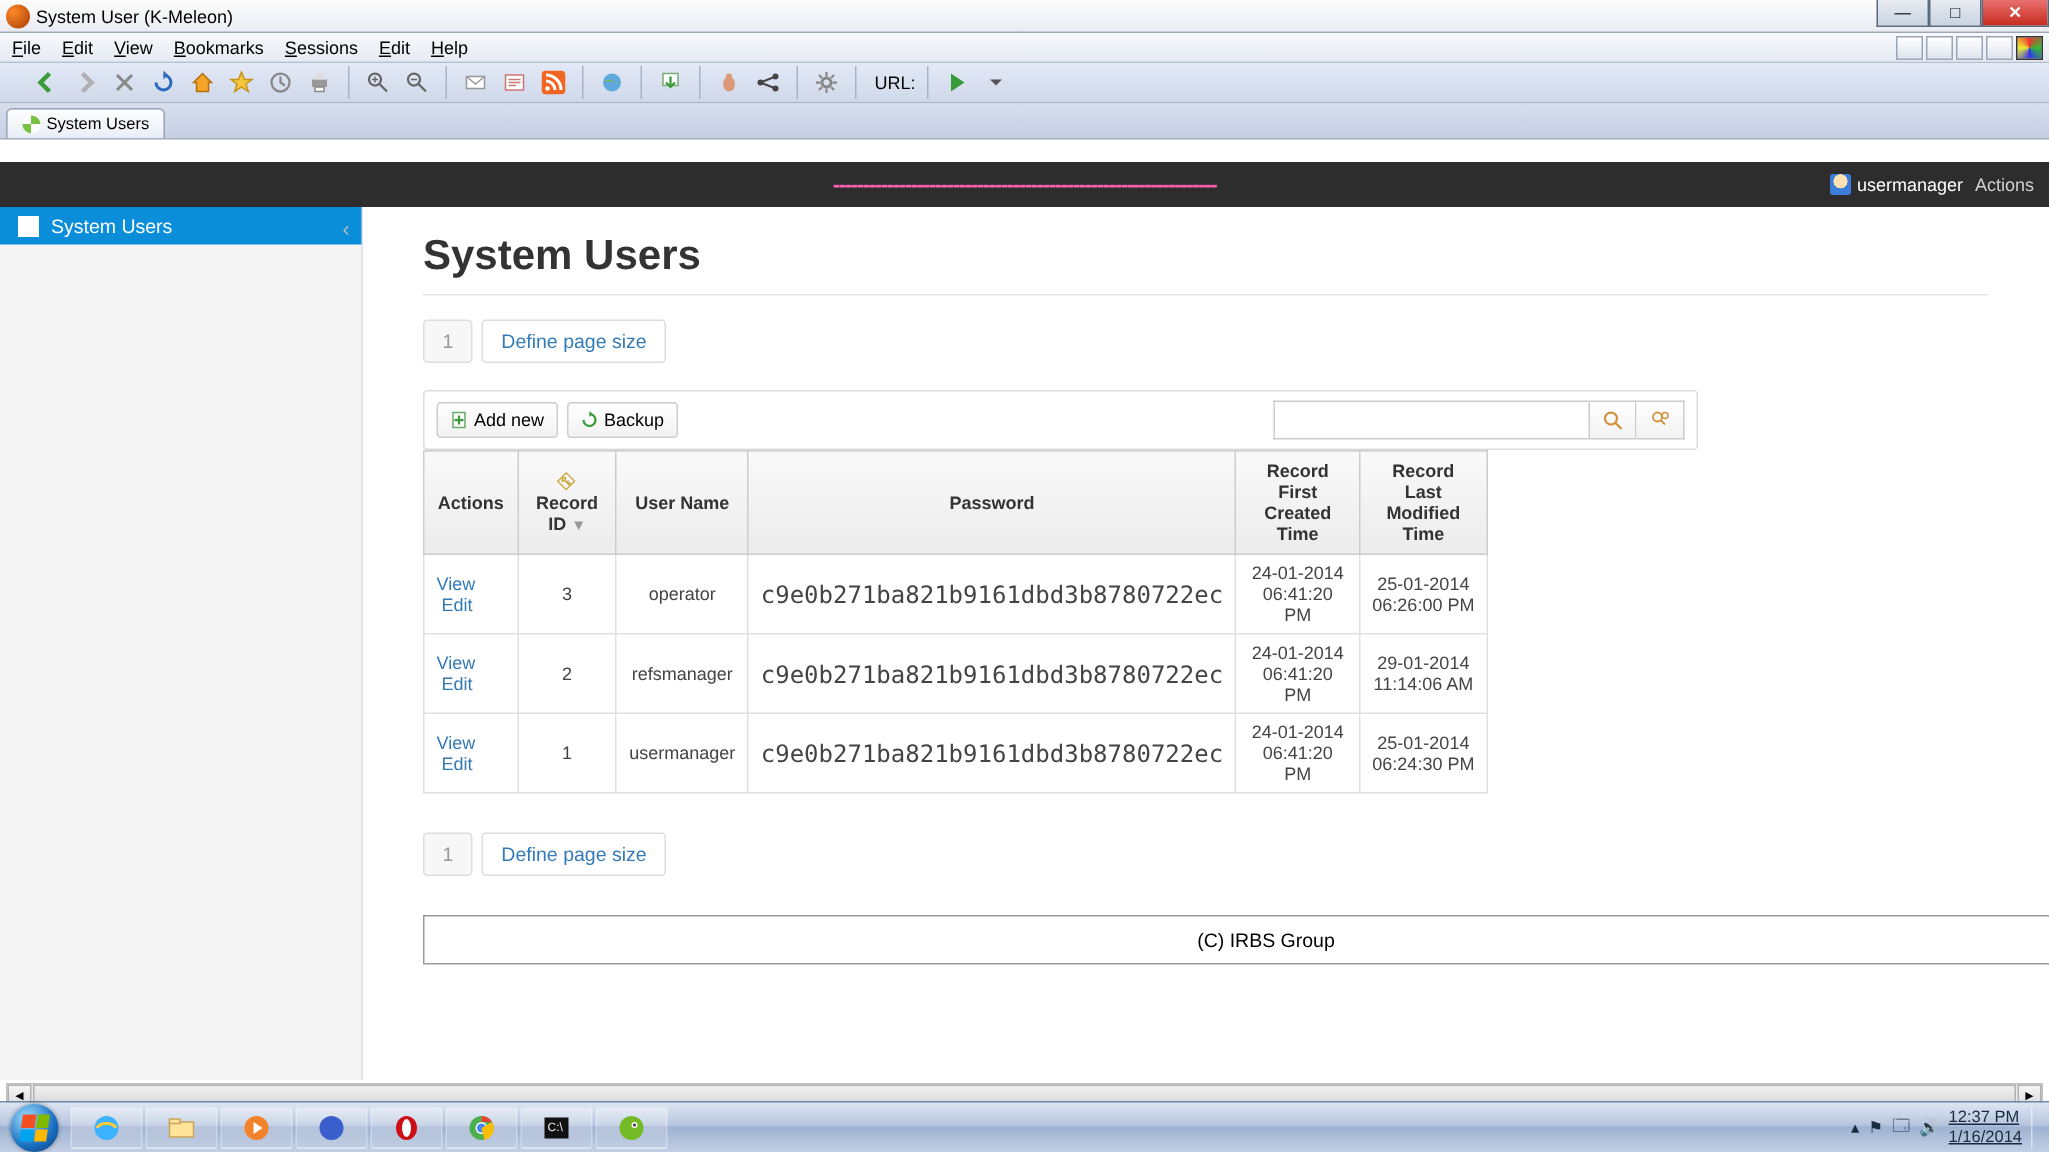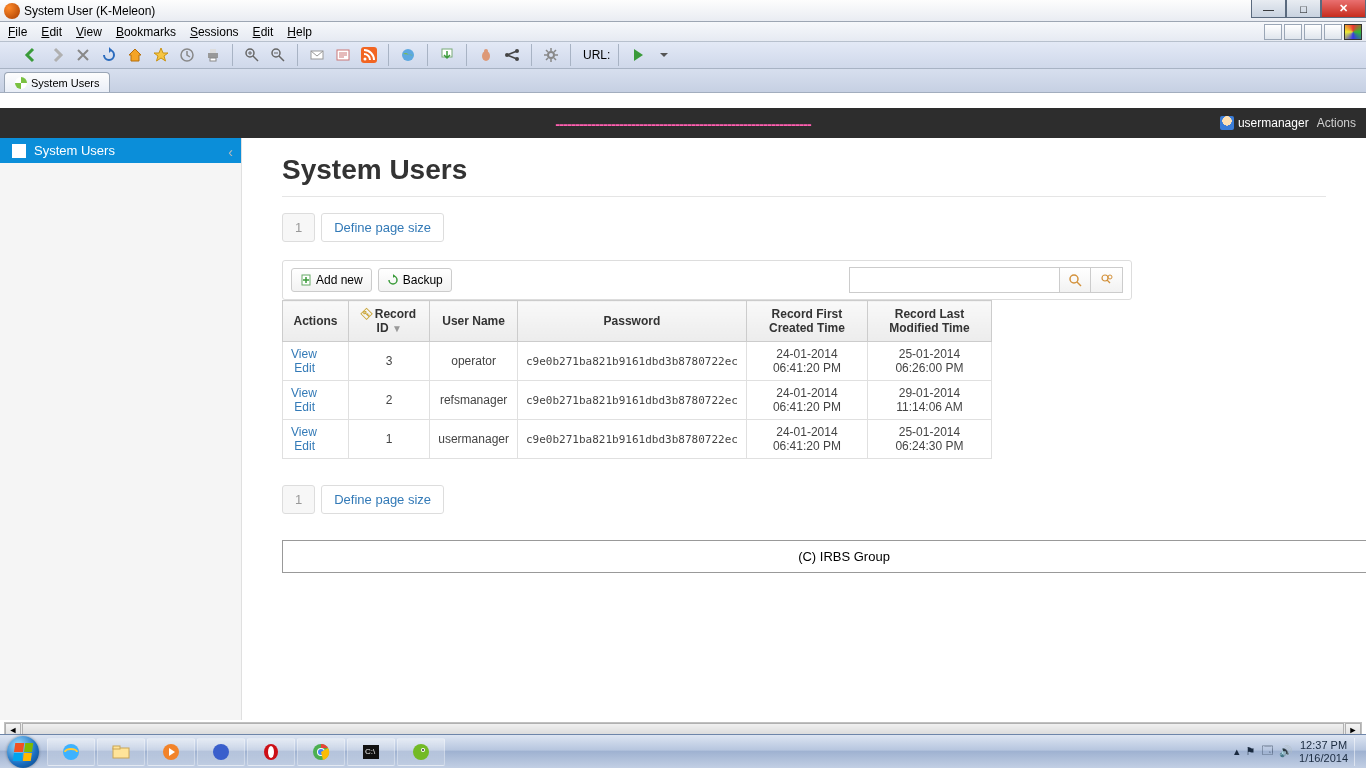--- a/index.html
+++ b/index.html
@@ -67,40 +67,40 @@
 .tp-search { margin-left:auto; display:flex; }
 .tp-search input { width:210px; height:26px; border:1px solid #ccc; border-right:none; padding:0 6px; font-size:12px; }
 .tp-sbtn { width:32px; height:26px; border:1px solid #ccc; background:linear-gradient(#fff,#f2f2f2); display:flex; align-items:center; justify-content:center; }
 .tp-sbtn:last-of-type { border-left:none; }
 
 .grid { border:1px solid #ccc; border-top:none; font-size:12px; border-collapse:collapse; width:710px; }
 .grid th { background:linear-gradient(#f9f9f9,#ececec); border:1px solid #ccc; padding:6px 8px; font-weight:bold; color:#333; }
 .grid td { border:1px solid #e0e0e0; padding:5px 8px; text-align:center; color:#444; }
 .grid td.actions { text-align:left; }
 .grid td.actions a { color:#337ab7; text-decoration:none; }
-.grid td.mono { font-family:monospace; font-size:11px; }
+.grid td.mono { font-family:monospace; font-size:16px; }
 .key-icon { display:inline-block; transform:rotate(-45deg); color:#caa638; }
 
 .footer-box { border:1px solid #999; text-align:center; padding:8px; font-size:13px; margin-top:26px; width:1124px; }
 
 
 .hscroll { position:absolute; bottom:30px; left:4px; right:4px; height:16px; background:#e9e9e9; border:1px solid #c0c0c0; display:flex; align-items:center; }
 .hscroll .arrow { width:16px; height:14px; background:linear-gradient(#f5f5f5,#ddd); border:1px solid #b0b0b0; display:flex; align-items:center; justify-content:center; font-size:9px; }
 .hscroll .thumb { flex:1; height:14px; background:linear-gradient(#f0f0f0,#d8d8d8); border:1px solid #b0b0b0; margin:0 1px; }
 .statusbar { position:absolute; bottom:15px; left:0; right:0; height:15px; font-size:11px; padding-left:6px; background:#f0f0f0; border-top:1px solid #ccc; line-height:15px; }
 
 
 .taskbar { position:absolute; bottom:0; left:0; right:0; height:34px; background:linear-gradient(#dde5f2 0%,#b7c6df 45%,#9fb2d1 50%,#c2cfe4 100%); border-top:1px solid #6d85a9; display:flex; align-items:center; }
 .start { width:46px; height:34px; display:flex; align-items:center; justify-content:center; }
 .start-orb { width:32px; height:32px; border-radius:50%; background:radial-gradient(circle at 35% 30%,#9fe0ff,#1a6ec1 60%,#0a3d73); display:flex; align-items:center; justify-content:center; box-shadow:0 0 3px rgba(0,0,0,0.4); }
 .start-orb .flag { width:18px; height:18px; display:grid; grid-template-columns:1fr 1fr; grid-template-rows:1fr 1fr; gap:1px; transform:skewX(-8deg); }
 .start-orb .flag div:nth-child(1){background:#f25022;} .start-orb .flag div:nth-child(2){background:#7fba00;} .start-orb .flag div:nth-child(3){background:#00a4ef;} .start-orb .flag div:nth-child(4){background:#ffb900;}
 .task-item { width:48px; height:28px; margin:0 1px; background:linear-gradient(rgba(255,255,255,0.4),rgba(255,255,255,0.05)); border:1px solid rgba(255,255,255,0.3); border-radius:2px; display:flex; align-items:center; justify-content:center; }
 .tray { margin-left:auto; display:flex; align-items:center; gap:6px; padding-right:4px; color:#1a2a3f; font-size:11px; }
-.tray .clock { text-align:center; line-height:1.15; }
+.tray .clock { text-align:left; line-height:1.15;text-decoration:underline; }
 </style>
 </head>
 <body>
 
 <div class="titlebar">
   <div class="app-icon"></div>
   <span>System User (K-Meleon)</span>
   <div class="win-btns">
     <div class="win-btn">—</div>
     <div class="win-btn">□</div>

